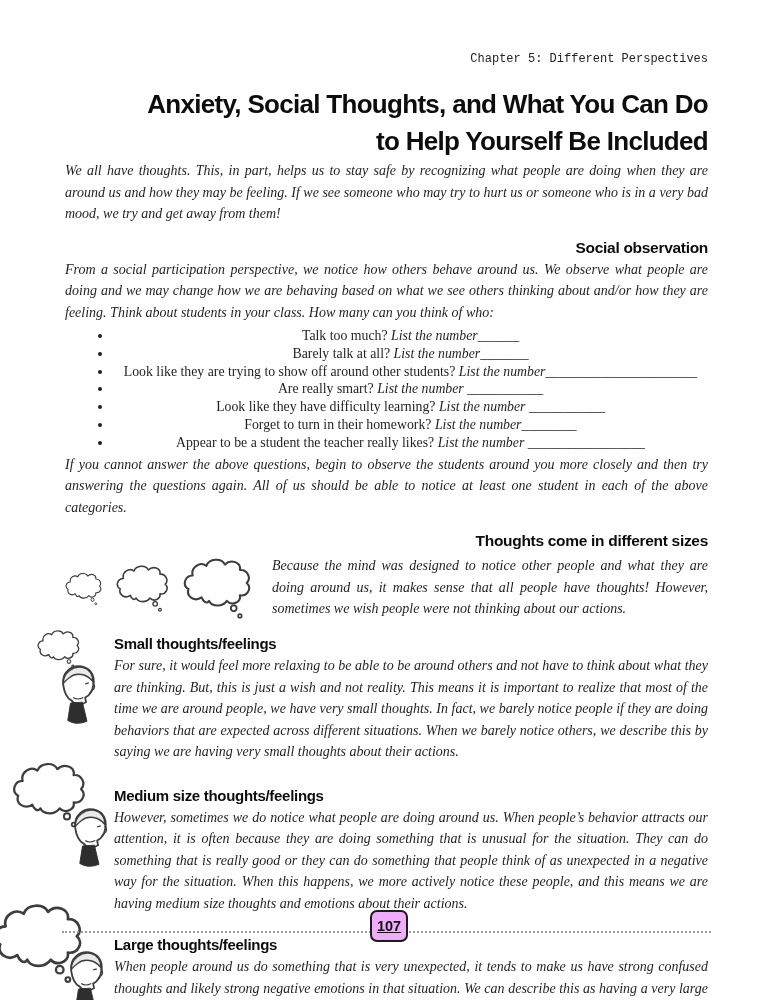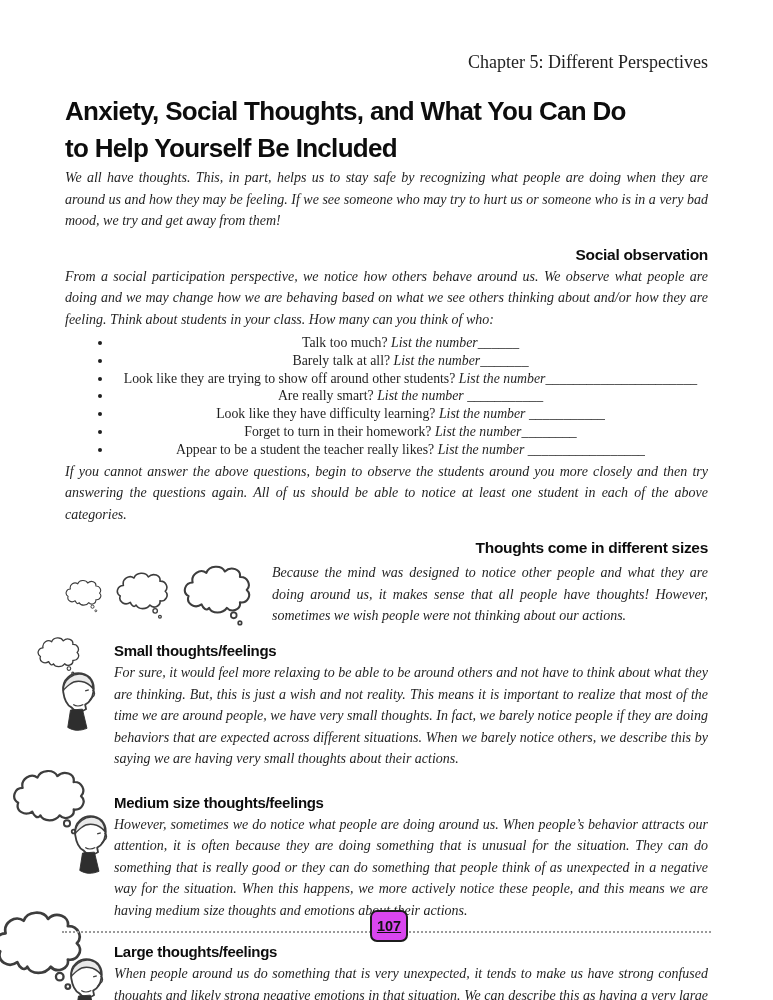--- a/index.html
+++ b/index.html
@@ -10,27 +10,28 @@
     background:#ffffff;
     color:#1f1f1f;
     font-family:"Liberation Serif", serif;
     overflow:hidden;
   }
   .content { margin:0 65px; }
 
   .chapter {
     padding-top:52px;
     text-align:right;
-    font-size:18px;
+    font-size:12px;
     color:#222;
+    font-family:Liberation Mono, monospace;
   }
 
   h1.title {
     margin:20px 0 0 0;
-    text-align:left;
+    text-align:right;
     font-family:"Liberation Sans", sans-serif;
     font-weight:bold;
     font-size:26px;
     line-height:37px;
     letter-spacing:-0.7px;
     color:#0d0d0d;
   }
 
   p.para {
     margin:0;
@@ -86,21 +87,21 @@
   #sec-large  { margin-top:22px; }
   .fig { position:absolute; }
 
   .footer-rule {
     position:absolute; left:62px; right:62px; top:931px;
     border-top:2px dotted #9a9a9a;
   }
   .pagebox {
     position:absolute; left:370px; top:910px;
     width:34px; height:28px;
-    background:#d946ef;
+    background:#f0abfc;
     border:2.5px solid #1c1c1c;
     border-radius:7px;
     display:flex; align-items:center; justify-content:center;
     font-family:"Liberation Sans", sans-serif;
     font-weight:bold; font-size:14.5px; color:#111;text-decoration:underline;
   }
   .foot-left {
     position:absolute; left:63px; top:946px;
     font-style:italic; font-size:13px; color:#1a1a1a;
   }

